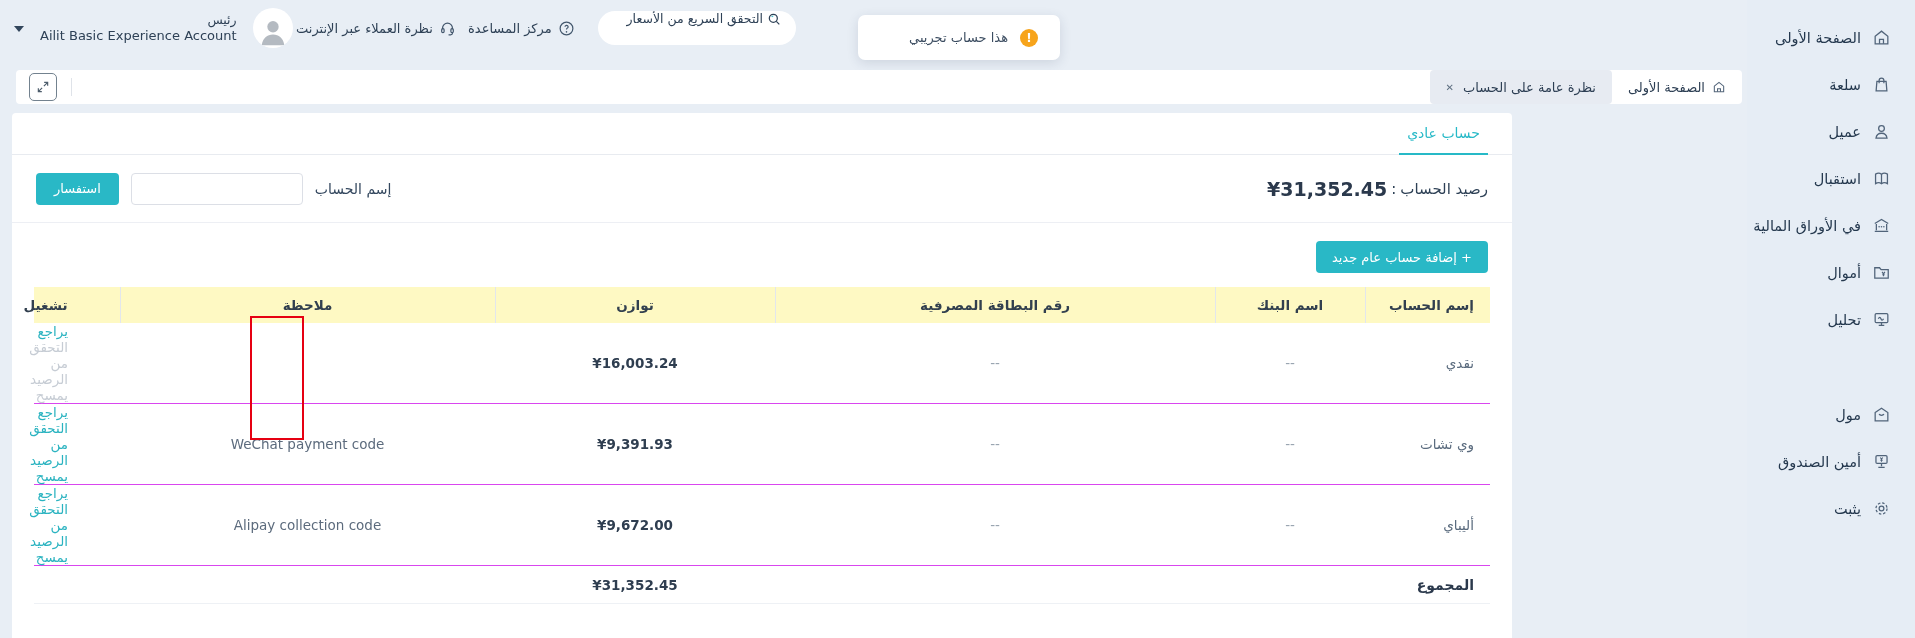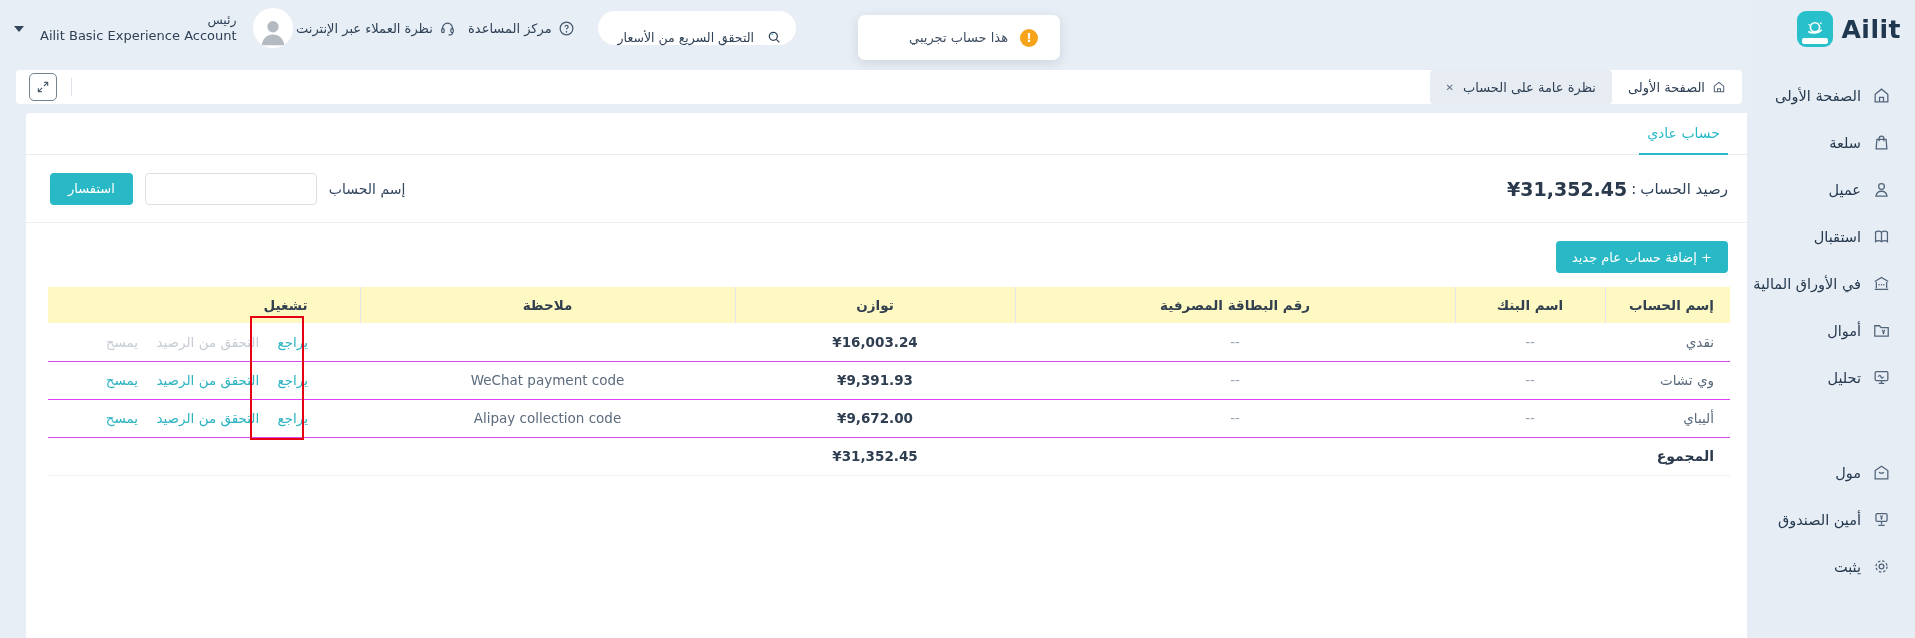--- a/index.html
+++ b/index.html
@@ -26,21 +26,21 @@
   .user-block{ position:absolute; left:14px; top:0; height:56px; display:flex; align-items:center; gap:16px; cursor:pointer; }
   .avatar{ width:40px; height:40px; border-radius:50%; background:#ffffff; display:flex; align-items:flex-end; justify-content:center; overflow:hidden; }
   .user-text{ display:flex; flex-direction:column; line-height:1.25; text-align:right; }
   .user-role{ font-size:12.5px; color:#2e4156; }
   .user-account{ font-size:13px; color:#2e4156; direction:ltr; }
   .caret{ width:0; height:0; border-left:5px solid transparent; border-right:5px solid transparent; border-top:6px solid #32465c; margin-top:2px; }
   .hd-link{ position:absolute; top:0; height:56px; display:flex; align-items:center; gap:6px; font-size:13px; color:#2e4156; cursor:pointer; }
   .hd-link .hicon{ width:17px; height:17px; color:#42566c; display:flex; }
   .svc{ left:296px; } .help{ left:468px; }
   .search-pill{ position:absolute; left:598px; top:11px; width:198px; height:34px; background:#ffffff; border-radius:17px;
-    display:flex; align-items:flex-end; gap:12px; padding:0 14px; cursor:pointer; }
+    display:flex; align-items:flex-start; gap:3px; padding:0 14px; cursor:pointer; }
   .search-pill .hicon{ width:16px; height:16px; color:#2e4156; }
   .search-label{ font-size:12.5px; color:#2e4156; }
   .demo-tip{ position:absolute; left:858px; top:15px; width:202px; height:45px; background:#ffffff; border-radius:7px;
     box-shadow:0 3px 12px rgba(40,60,90,.14); display:flex; align-items:center; gap:12px; padding:0 22px; }
   .warn-dot{ width:18px; height:18px; border-radius:50%; background:#f7a41b; color:#fff; font-size:12px; font-weight:bold;
     display:flex; align-items:center; justify-content:center; flex:0 0 18px; }
   .demo-text{ font-size:13px; color:#3c4d61; }
 
   
   .tabstrip{ position:absolute; top:70px; left:16px; width:1726px; height:34px; background:#ffffff; border-radius:4px;
@@ -48,21 +48,21 @@
   .tab{ height:34px; display:flex; align-items:center; gap:7px; padding:0 16px; font-size:13px; color:#2c3e53; cursor:pointer; border-radius:4px; }
   .tab .hicon{ width:14px; height:14px; color:#53657a; }
   .tab.active{ background:#e7ebf2; }
   .tab-close{ font-size:10px; color:#5e6f81; margin-right:2px; cursor:pointer; }
   .strip-spacer{ flex:1; }
   .strip-divider{ width:1px; height:18px; background:#dfe3e9; margin:0 14px; }
   .expand-btn{ width:28px; height:28px; border:1.4px solid #73828f; border-radius:5px; color:#4d5d6c;
     display:flex; align-items:center; justify-content:center; margin-left:13px; cursor:pointer; background:#fff; }
 
   
-  .card{ position:absolute; top:113px; left:26px; width:1726px; height:525px; background:#ffffff; border-radius:4px 4px 0 0; z-index:1; }
+  .card{ position:absolute; top:113px; left:12px; width:1500px; height:525px; background:#ffffff; border-radius:4px 4px 0 0; z-index:1; }
   .subtabs{ height:42px; border-bottom:1px solid #e8ebf0; display:flex; padding:0 24px; }
   .subtab{ display:flex; align-items:center; font-size:14px; color:#26b9c7; border-bottom:2px solid #26b9c7; padding:0 8px; margin-bottom:-1px; cursor:pointer; }
   .filter-row{ height:68px; display:flex; align-items:center; justify-content:space-between; padding:0 24px; border-bottom:1px solid #edeff4; }
   .balance{ display:flex; align-items:center; gap:4px; font-size:15px; color:#2e4156; }
   .balance-value{ font-size:19px; font-weight:bold; color:#2b394c; direction:ltr; }
   .filter-form{ display:flex; align-items:center; gap:12px; }
   .filter-label{ font-size:14px; color:#33475e; }
   .filter-input{ width:172px; height:32px; border:1px solid #dcdfe6; border-radius:4px; background:#fff; padding:0 10px; font-size:13px; outline:none; }
   .btn-teal{ height:32px; background:#29b8c6; color:#ffffff; border:none; border-radius:4px; font-size:13px; padding:0 18px; cursor:pointer; font-family:inherit; }
   .toolbar-row{ padding:18px 24px 14px; display:flex; }
@@ -88,32 +88,20 @@
   .red-annotation{ position:absolute; left:250px; top:316px; width:54px; height:124px; border:2px solid #e60012; z-index:5; pointer-events:none; }
 
   svg{ display:block; }
 </style>
 </head>
 <body>
 
 <div id="app">
 
   <aside class="sidebar">
-    <div class="logo-row">
-      <span class="logo-icon">
-        <svg width="20" height="20" viewBox="0 0 24 24" fill="none" stroke="#ffffff" stroke-width="2">
-          <circle cx="12" cy="10" r="5.5"></circle>
-            <path d="M4 15c4 2.5 12 2.5 16-2"></path>
-          <circle cx="19" cy="5" r="1" fill="#fff" stroke="none"></circle>
-            <circle cx="5" cy="7" r="1" fill="#fff" stroke="none"></circle>
-        </svg>
-        <span class="logo-band"></span>
-      </span>
-      <span class="logo-text">Ailit</span>
-    </div>
 
     <nav class="nav">
       <div class="nav-item">
         <span class="nicon">
           <svg width="19" height="19" viewBox="0 0 24 24" fill="none" stroke="currentColor" stroke-width="1.6">
               <path d="M4 10.5 12 4l8 6.5V20H4z"></path>
               <path d="M9.5 20v-5.5h5V20"></path>
             </svg>
         </span>
         <span>الصفحة الأولى</span>

